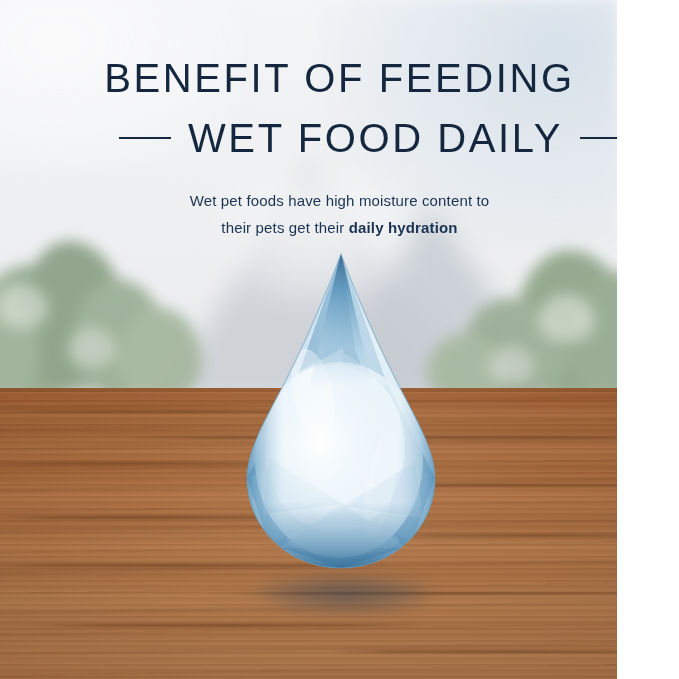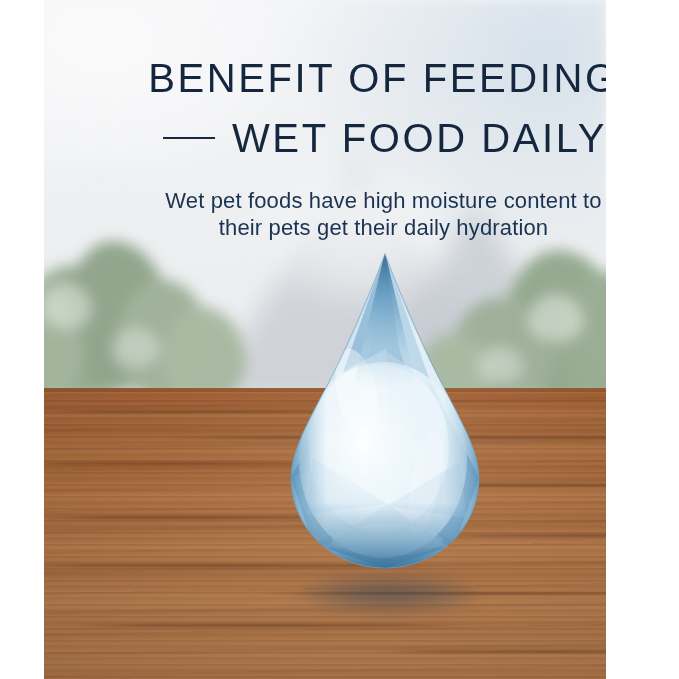--- a/index.html
+++ b/index.html
@@ -6,25 +6,24 @@
     margin: 0;
     padding: 0;
     background: #ffffff;
   }
   body {
     font-family: "Liberation Sans", sans-serif;
   }
 
   #scene {
     position: relative;
-    width: 562px;
+    width: 617px;
     height: 679px;
     overflow: hidden;
     background: #f2f3f5;
-    margin-left: 44px;
   }
 
   
   .sky {
     position: absolute;
     left: 0; top: 0;
     width: 679px;
     height: 400px;
     background:
       linear-gradient(180deg,
@@ -254,25 +253,25 @@
     flex: none;
   }
   .subhead {
     position: absolute;
     left: 0;
     top: 187px;
     width: 679px;
     text-align: center;
     color: #1b3352;
     font-family: "Liberation Sans", sans-serif;
-    font-size: 22px;
+    font-size: 15px;
     line-height: 27px;
     letter-spacing: 0.15px;
   }
-  .subhead .strong { font-weight: 400; }
+  .subhead .strong { font-weight: 700; }
 </style>
 </head>
 <body>
 
 <div id="scene">
 
   <div class="sky"></div>
   <div class="sky-tint-left"></div>
   <div class="sky-tint-right"></div>
 

